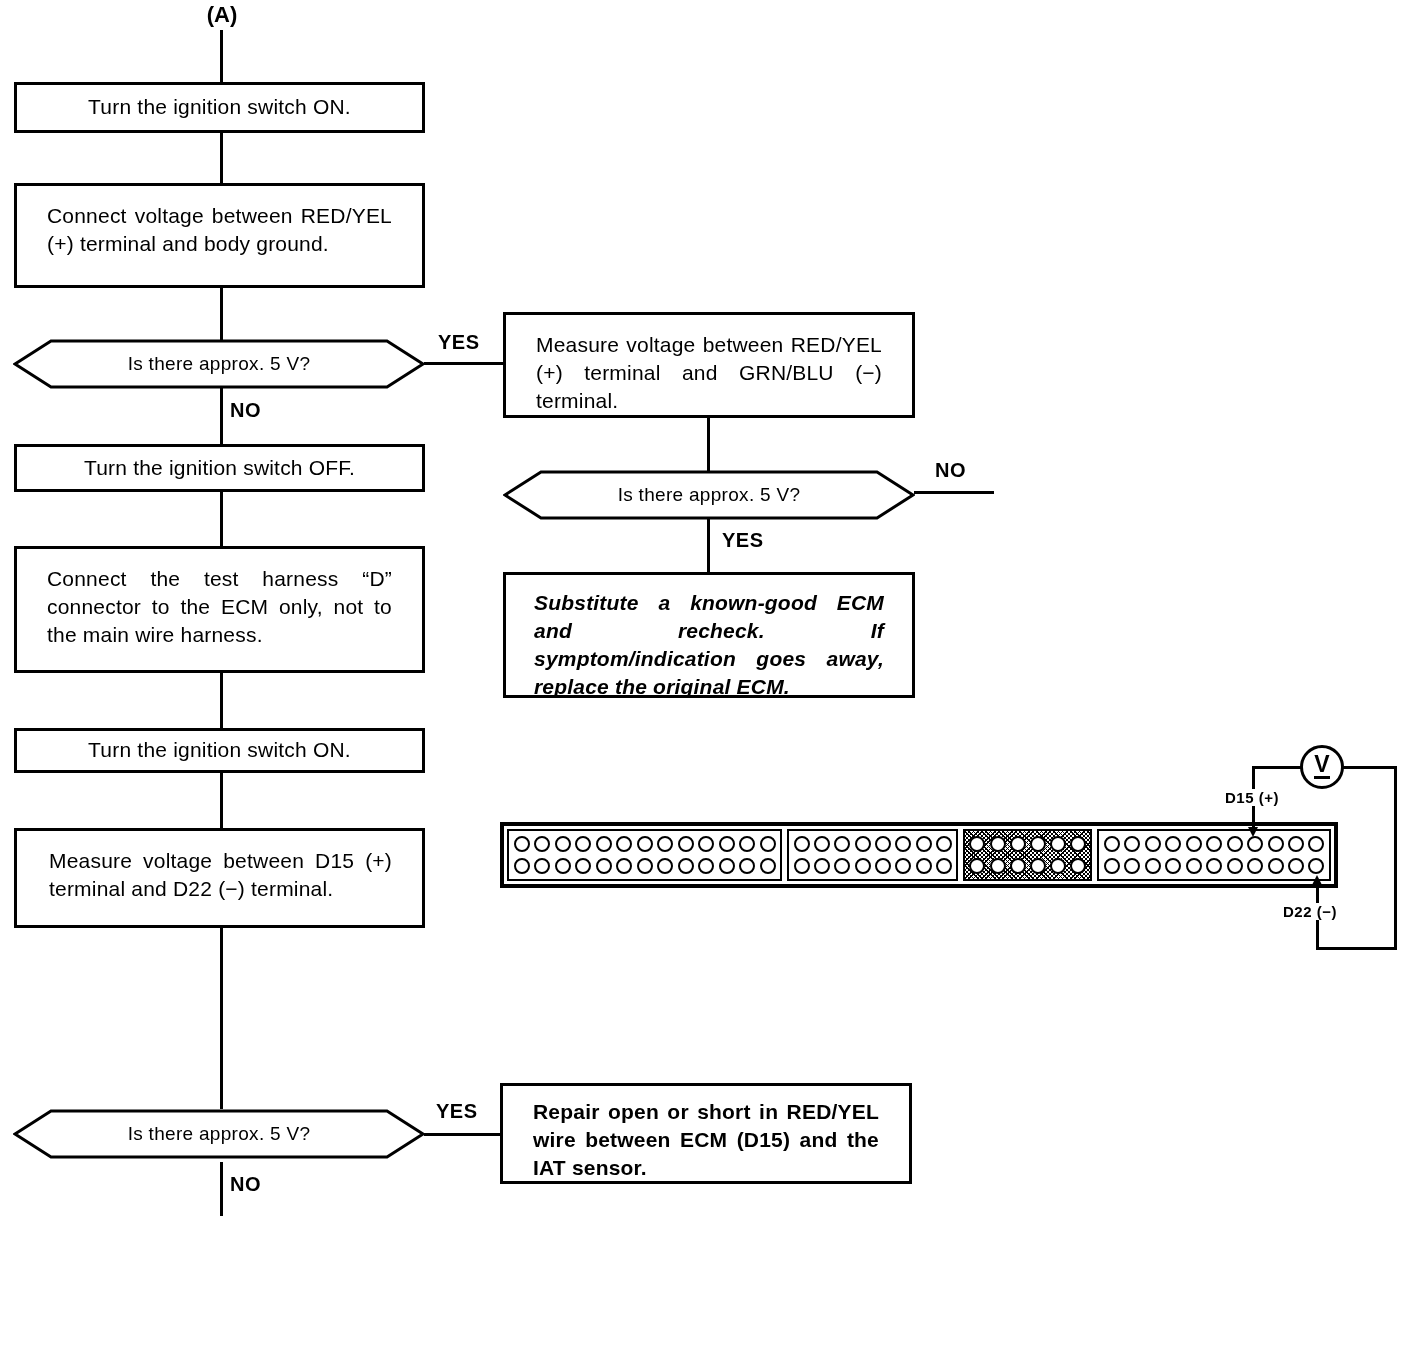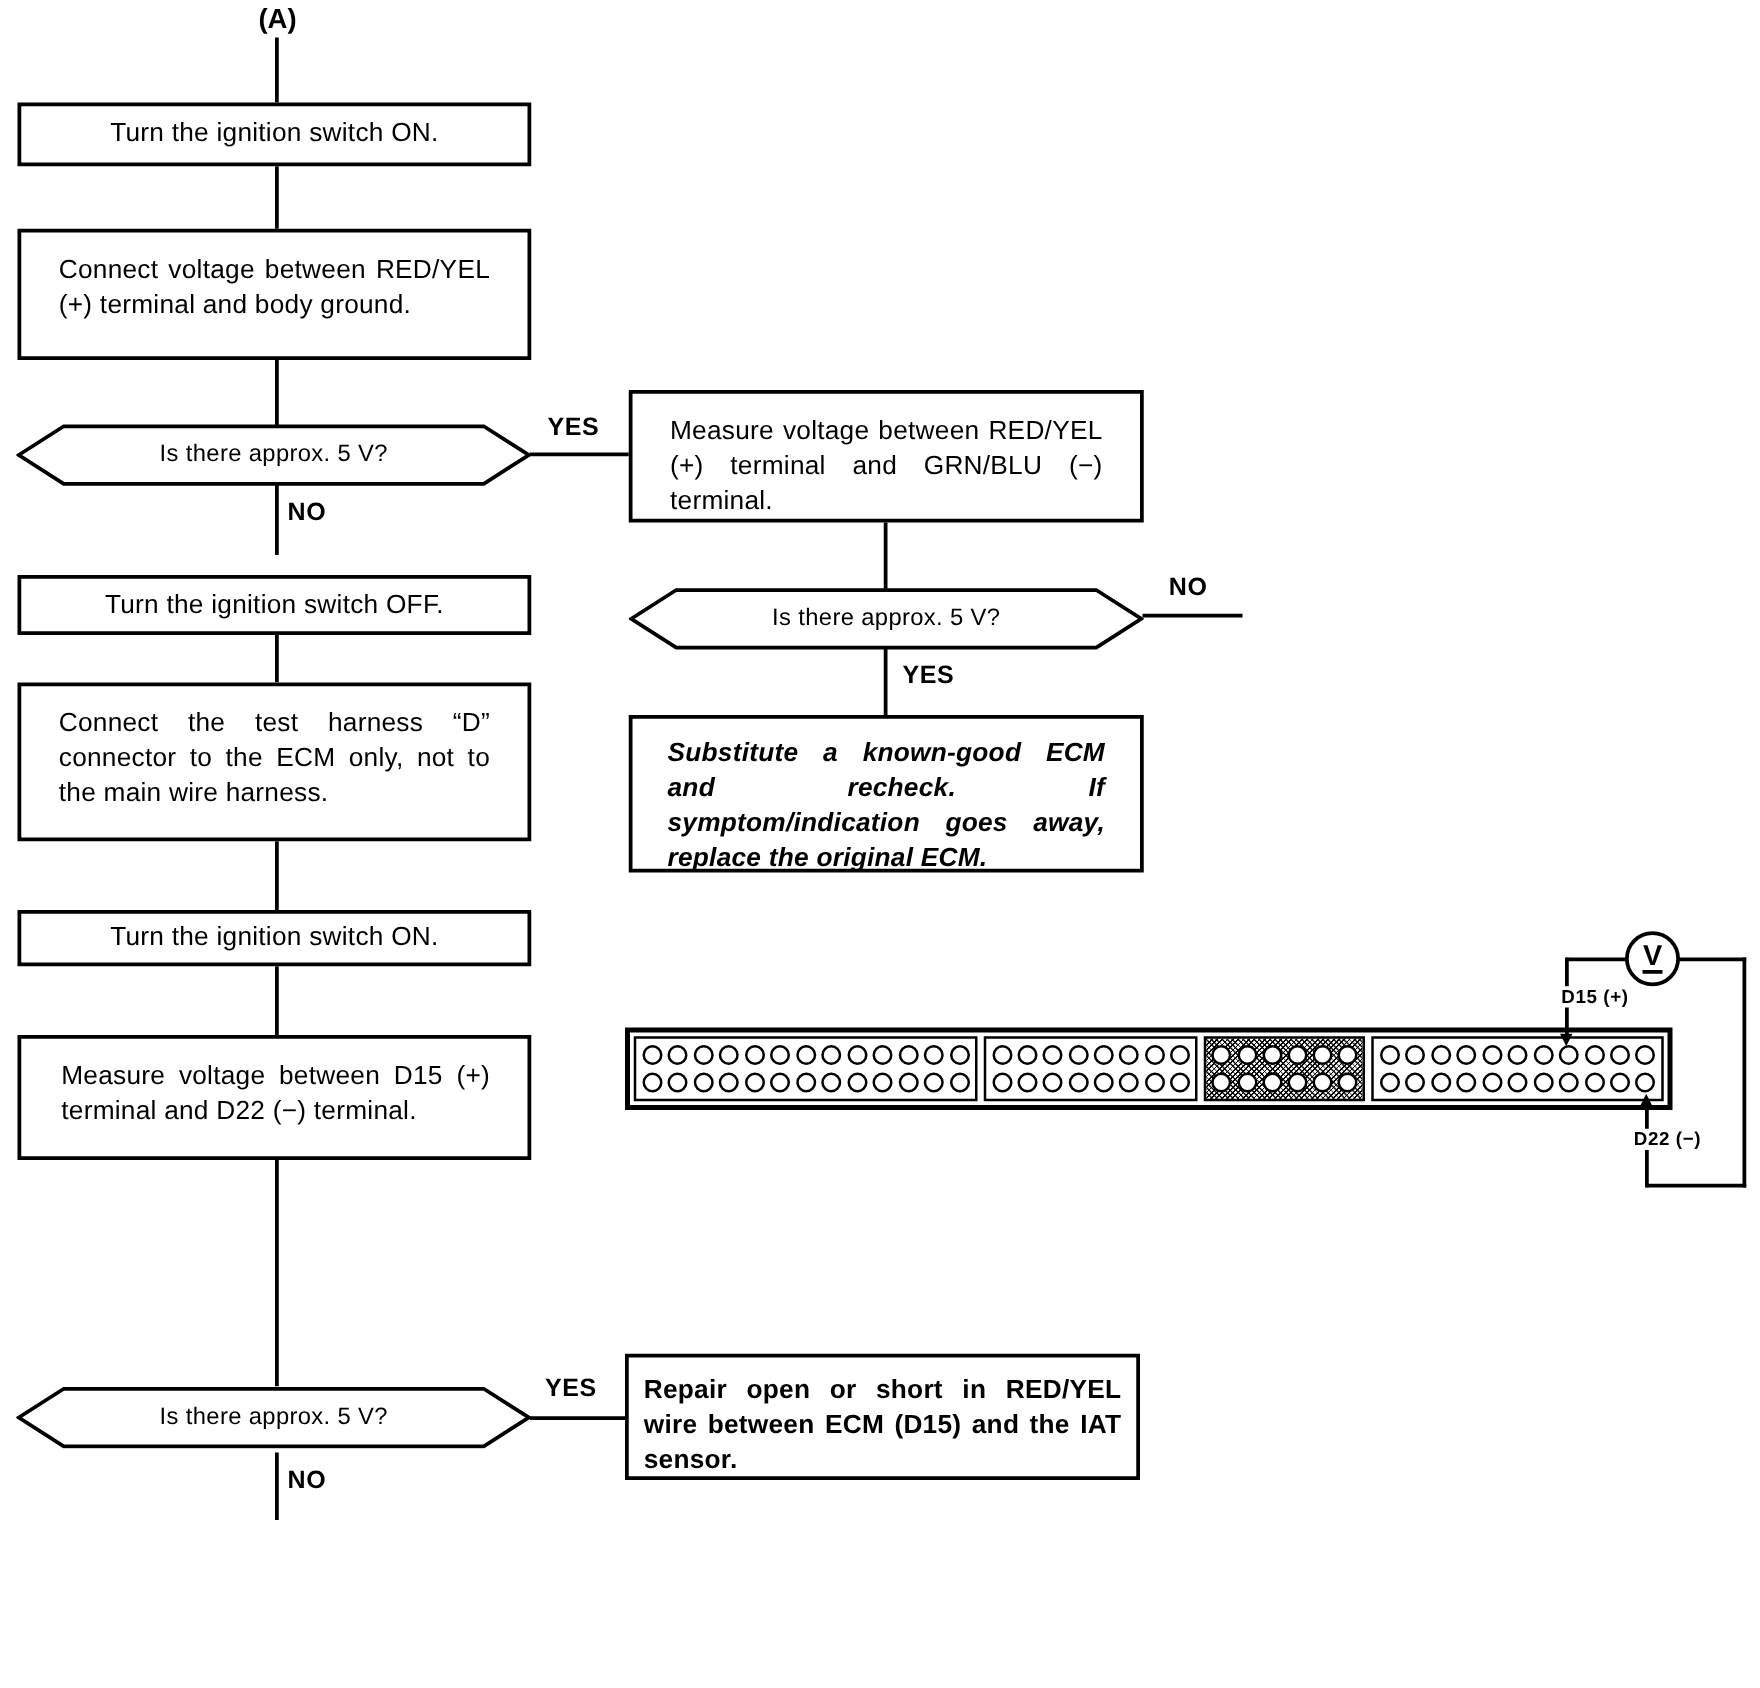--- a/index.html
+++ b/index.html
@@ -49,21 +49,21 @@
   
   .voltmeter{
     position:absolute;left:1300px;top:745px;width:44px;height:44px;box-sizing:border-box;
     border:3px solid #000;border-radius:50%;background:#fff;z-index:2;
     display:flex;flex-direction:column;align-items:center;justify-content:center;
   }
   .voltmeter .v{font-weight:bold;font-size:23px;line-height:.85;}
   .voltmeter .v-bar{width:16px;height:3px;background:#000;margin-top:2px;}
   .probe-label{
     position:absolute;background:#fff;z-index:2;font-weight:bold;font-size:15px;
-    letter-spacing:.5px;padding:0 3px;margin-left:24px;
+    letter-spacing:.5px;padding:0 3px;
   }
   .arrow-down{position:absolute;width:0;height:0;border-left:5px solid transparent;
     border-right:5px solid transparent;border-top:10px solid #000;}
   .arrow-up{position:absolute;width:0;height:0;border-left:5px solid transparent;
     border-right:5px solid transparent;border-bottom:10px solid #000;}
 </style>
 </head>
 <body>
 
 <div class="canvas">
@@ -97,21 +97,21 @@
 
   <div class="hex" style="left:13px;top:339px;width:412px;height:50px;">
     <svg width="412" height="50" viewBox="0 0 412 50">
       <polygon points="2,25 38,2 374,2 410,25 374,48 38,48" fill="#ffffff" stroke="#000000" stroke-width="3"></polygon>
     </svg>
     <span class="hex-label">Is there approx. 5 V?</span>
   </div>
   <div class="branch-label" style="left:438px;top:331px;">YES</div>
   <div class="branch-label" style="left:230px;top:399px;">NO</div>
 
-  <div class="box center" style="left:14px;top:460px;width:411px;height:48px;">
+  <div class="box center" style="left:14px;top:444px;width:411px;height:48px;">
     <span>Turn the ignition switch OFF.</span>
   </div>
 
   <div class="box" style="left:14px;top:546px;width:411px;height:127px;">
     <span>Connect the test harness “D” connector to the ECM only, not to the main wire harness.</span>
   </div>
 
   <div class="box center" style="left:14px;top:728px;width:411px;height:45px;">
     <span>Turn the ignition switch ON.</span>
   </div>
@@ -141,21 +141,21 @@
     <span class="hex-label">Is there approx. 5 V?</span>
   </div>
   <div class="branch-label" style="left:935px;top:459px;">NO</div>
   <div class="branch-label" style="left:722px;top:529px;">YES</div>
 
 
   <div class="box bold" style="left:503px;top:572px;width:412px;height:126px;padding:14px 28px;font-style:italic;">
     <span>Substitute a known-good ECM and recheck. If symptom/indication goes away, replace the original ECM.</span>
   </div>
 
-  <div class="box bold" style="left:500px;top:1083px;width:412px;height:101px;padding:12px 12px;">
+  <div class="box bold" style="left:500px;top:1083px;width:412px;height:101px;padding:12px 30px;">
     <span>Repair open or short in RED/YEL wire between ECM (D15) and the IAT sensor.</span>
   </div>
 
   <div class="connector">
     <div class="segment" style="flex-grow: 13;">
         <div class="term-row">
           <span class="terminal"></span>
           <span class="terminal"></span>
           <span class="terminal"></span>
           <span class="terminal"></span>

